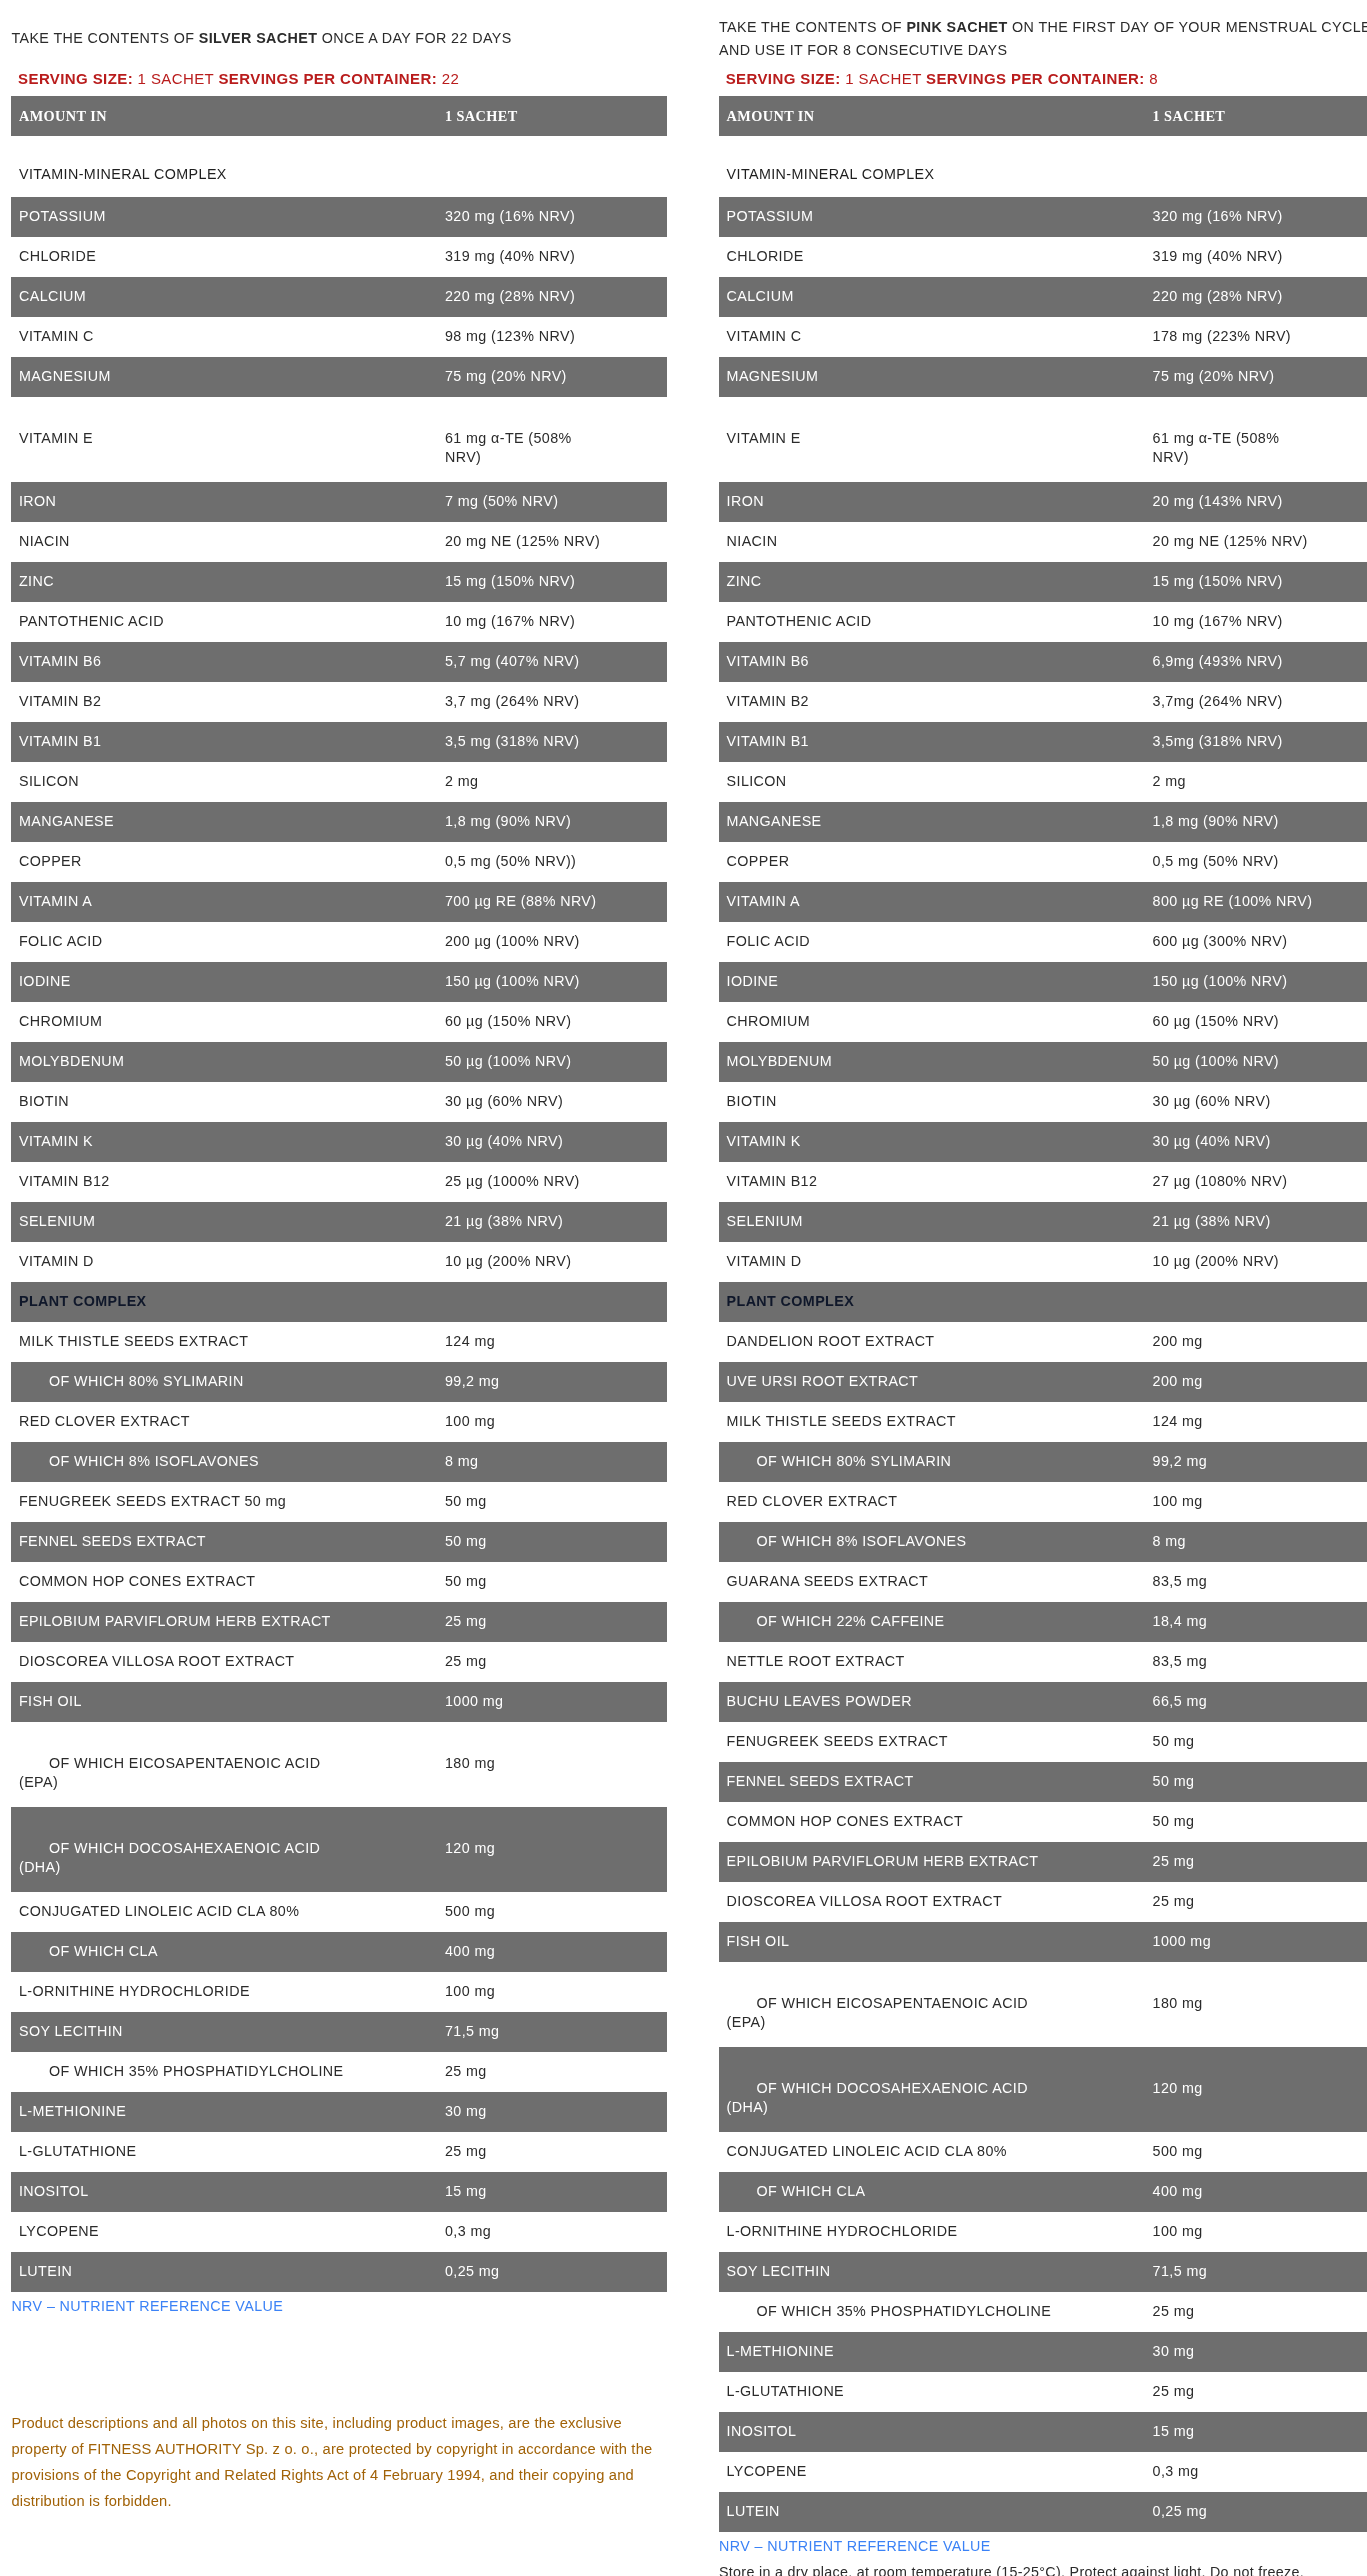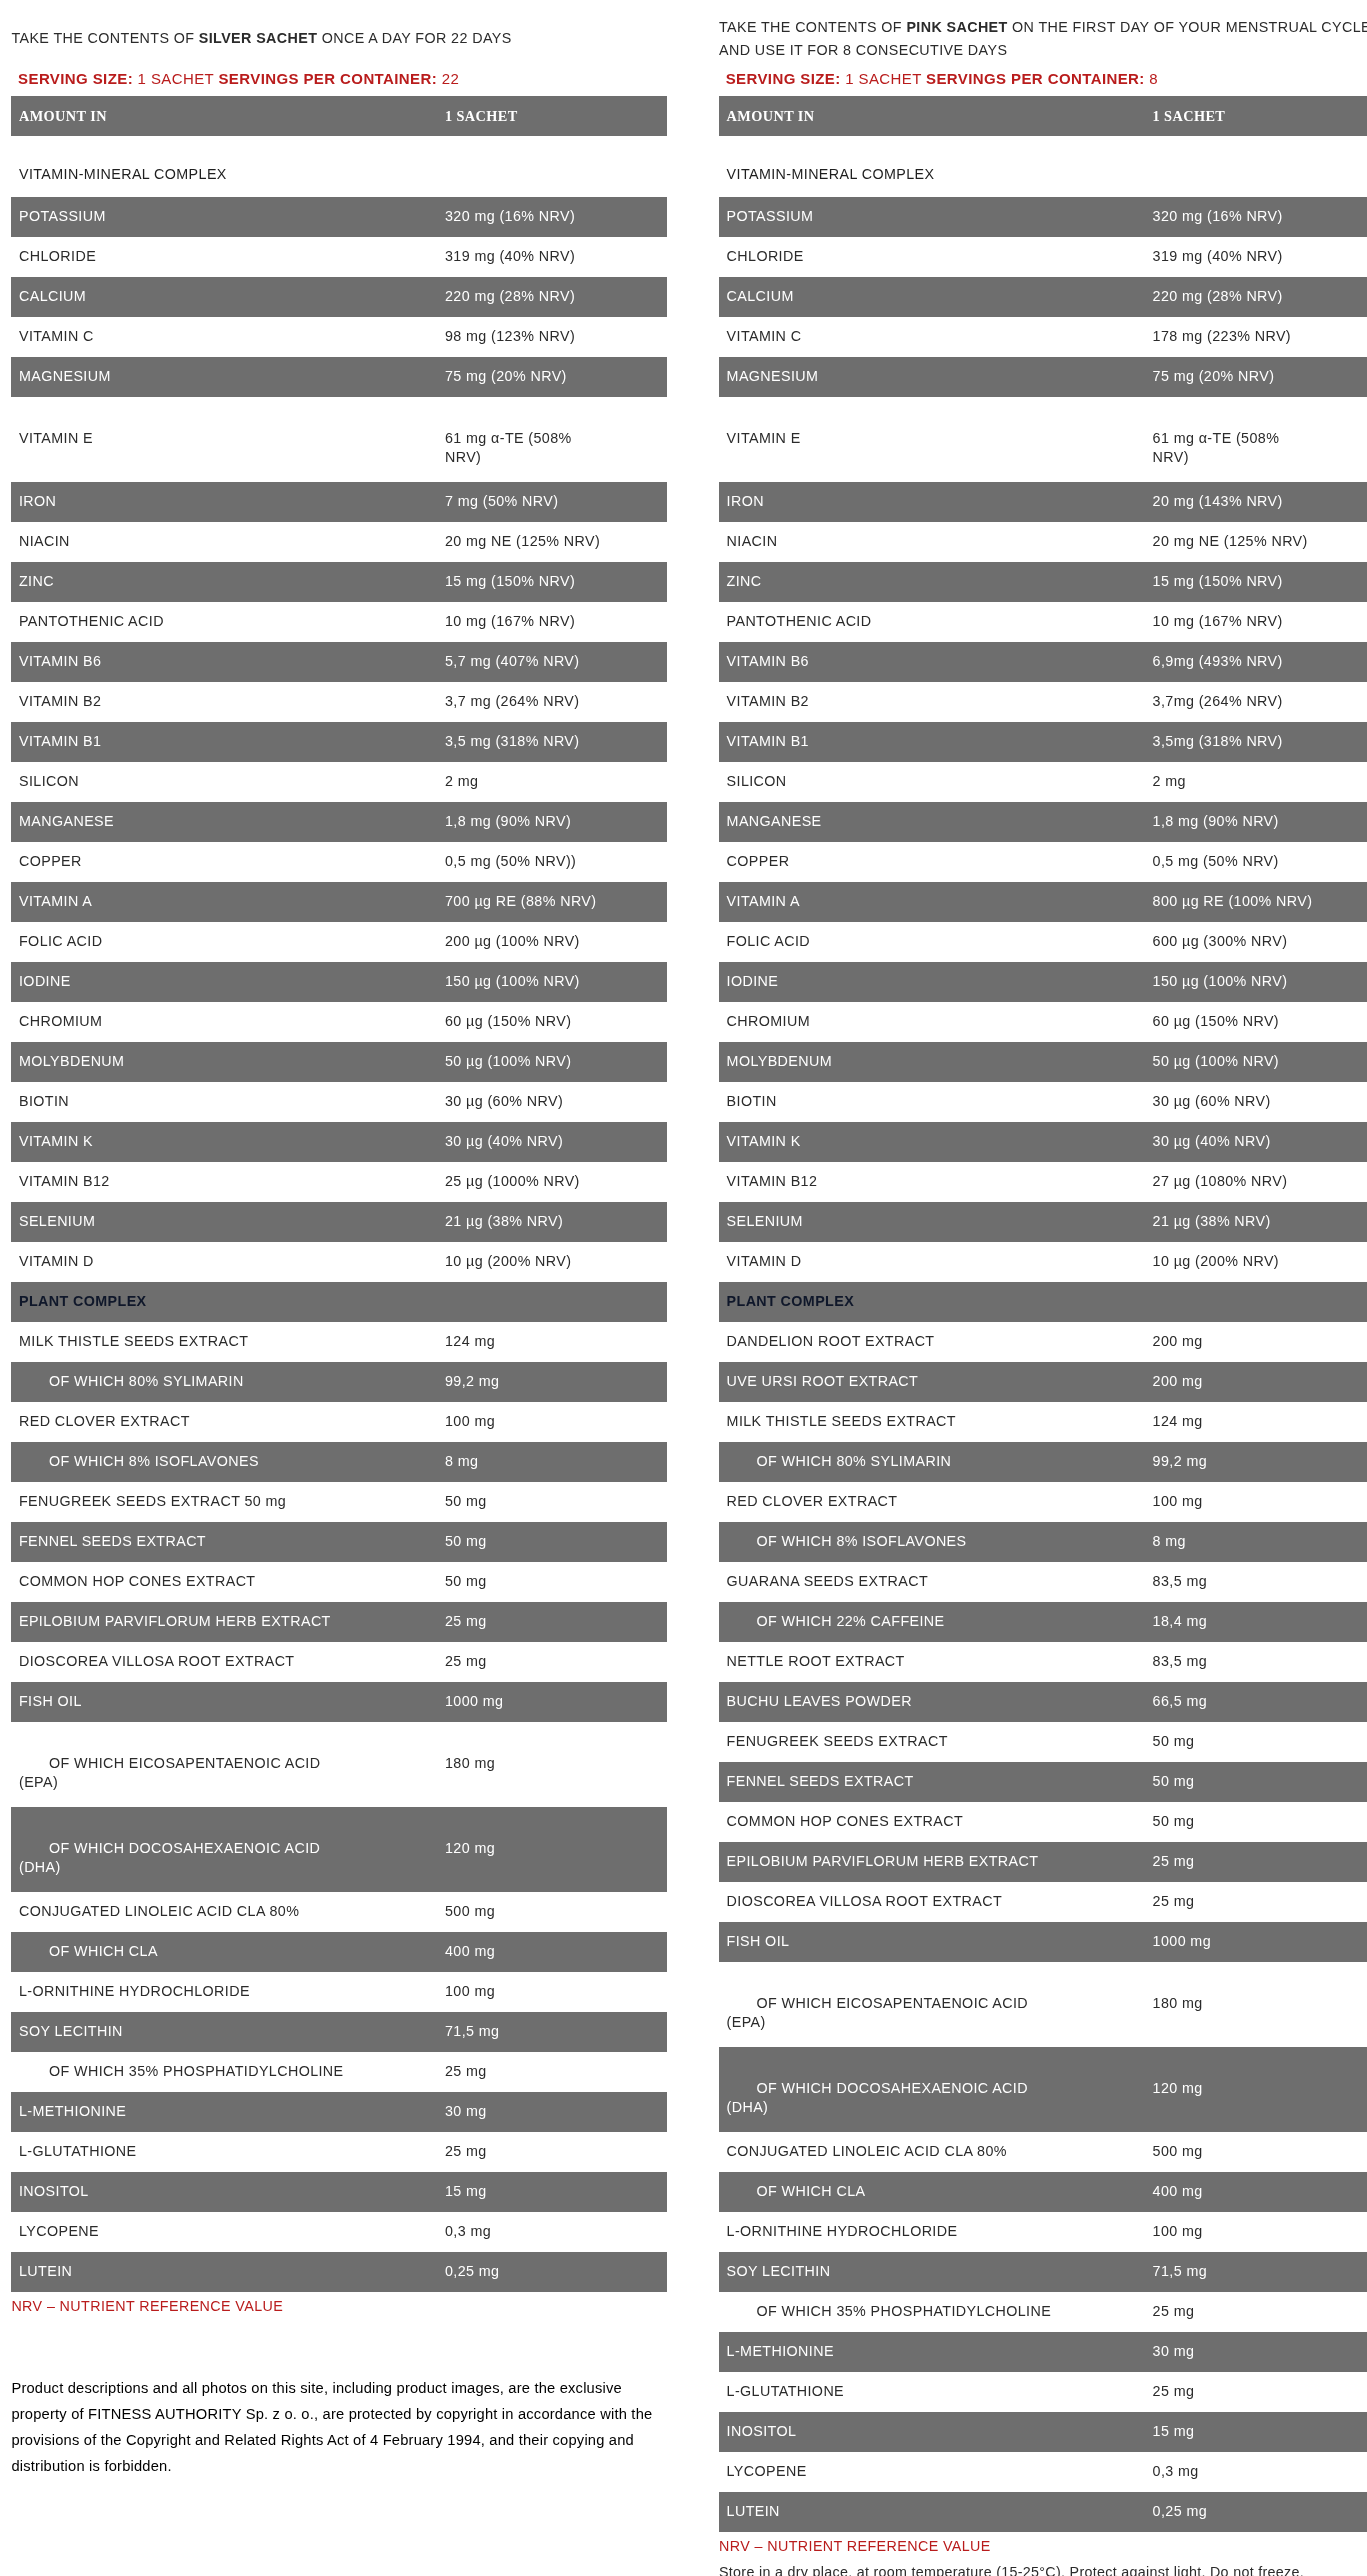--- a/index.html
+++ b/index.html
@@ -33,27 +33,27 @@
   .row .label { width:426px; flex:none; white-space:pre-line; }
   .row .value { flex:1; white-space:pre-line; }
   .row.shaded { background:#6e6e6e; color:#ffffff; }
   .row.header-row { background:#6e6e6e; color:#ffffff; font-weight:bold;font-family:Liberation Serif, serif; }
   .row.subheader { font-weight:normal; color:#1f1f1f; padding-top:29px; padding-bottom:12.4px; }
   .row.section { background:#6e6e6e; color:#0f172a; font-weight:bold; }
   .row.indent .label { text-indent:30px; }
   .row.wrap { padding-top:32px; padding-bottom:15px; }
 
   .footnote {
-    margin-top:5.7px; font-size:14.3px; letter-spacing:0.4px; color:#b91c1c;
+    margin-top:5.7px; font-size:14.3px; letter-spacing:0.4px; color:#3b82f6;
   }
   .storage-note {
     margin-top:6px; font-size:14.3px; letter-spacing:0.3px; line-height:25px; color:#2b2b2b;
   }
   .copyright {
-    margin-top:61px; font-size:14.7px; letter-spacing:0.2px; line-height:26px; color:#000000;
+    margin-top:96px; font-size:14.7px; letter-spacing:0.2px; line-height:26px; color:#a16207;
   }
 </style>
 </head>
 <body>
 
 <div class="page">
 
   <div class="col">
     <div class="intro">
       <p><span>TAKE THE CONTENTS OF </span><b>SILVER SACHET</b><span> ONCE A DAY FOR 22 DAYS</span></p>

